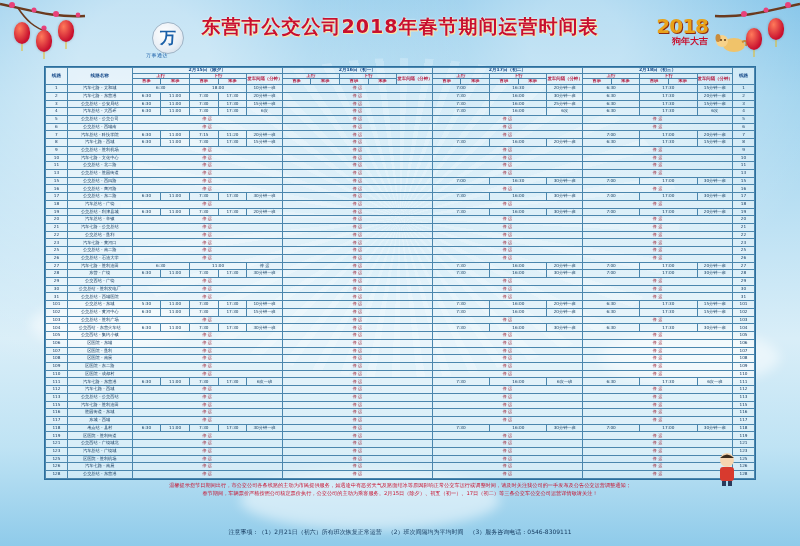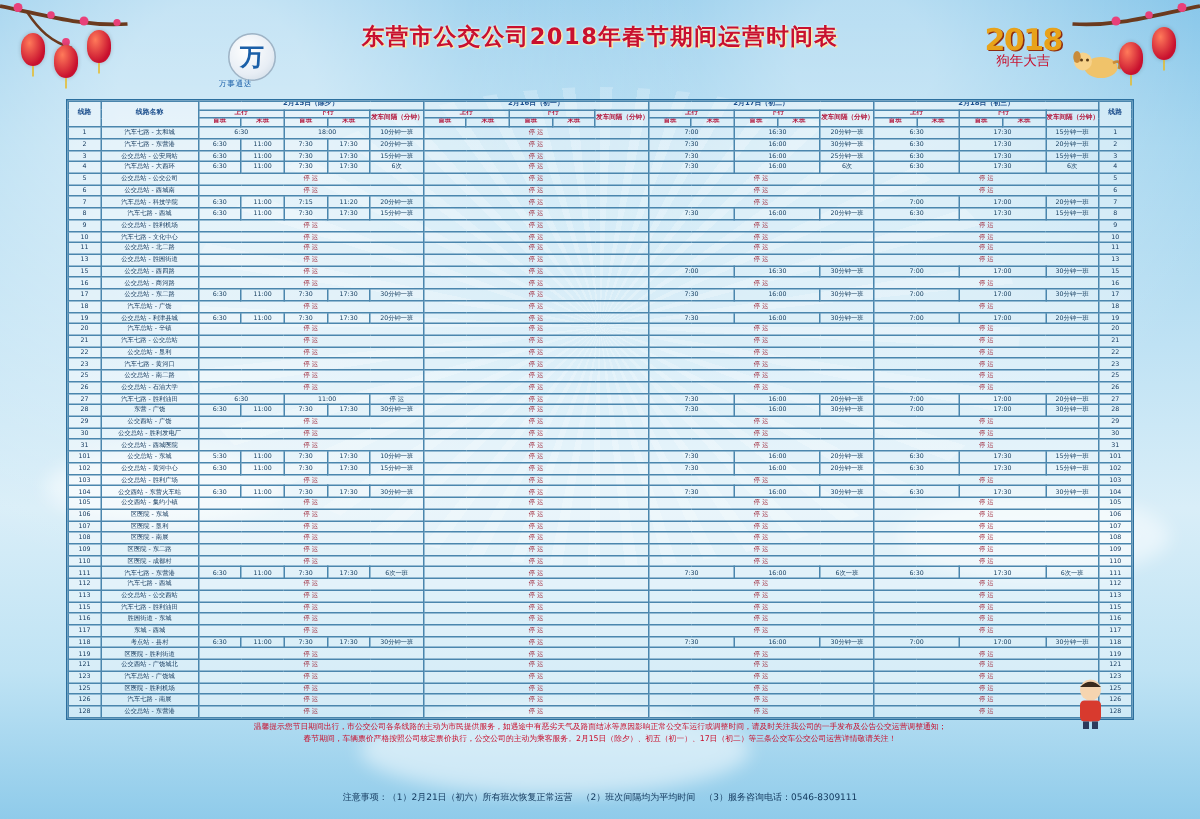--- a/index.html
+++ b/index.html
@@ -30,35 +30,35 @@
   .branch.l{left:0;}
   .branch.r{right:0;}
   .lantern{position:absolute;width:16px;height:22px;background:radial-gradient(ellipse at 35% 30%,#ff7a5a,#c8102e 70%);border-radius:50%/45%;box-shadow:0 0 3px rgba(0,0,0,.2);}
   .lantern:after{content:"";position:absolute;left:50%;top:100%;width:1px;height:7px;background:#e8b923;transform:translateX(-50%);}
   .title-wrap{
     position:absolute;left:120px;right:120px;top:14px;text-align:center;
   }
   #title{
     display:inline-block;
     font-family:"DejaVu Sans","Liberation Sans",sans-serif;
-    font-weight:bold;font-size:15px;color:#c8102e;letter-spacing:1px;
+    font-weight:bold;font-size:19px;color:#c8102e;letter-spacing:1px;
     text-shadow:0 0 2px #fff, 1px 1px 0 #ffe08a;
   }
   .logo{
     position:absolute;left:152px;top:22px;width:30px;height:30px;border-radius:50%;
     background:radial-gradient(circle at 40% 35%,#fff,#e8eef5 60%,#c9d6e2);
     border:1px solid #9fb4c6;color:#1a5fa8;font-size:16px;font-weight:bold;
     display:flex;align-items:center;justify-content:center;
   }
   .logo-sub{position:absolute;left:146px;top:52px;font-size:5px;color:#1a5fa8;letter-spacing:.5px;}
   .year-badge{
     position:absolute;right:92px;top:16px;text-align:center;line-height:1.05;margin-left:28px;
   }
   .year-badge .y{font-size:20px;font-weight:bold;color:#e8a21a;text-shadow:1px 1px 0 #8c2b12;letter-spacing:-1px;}
-  .year-badge .s{font-size:9px;font-weight:normal;color:#c8102e;}
+  .year-badge .s{font-size:9px;font-weight:bold;color:#c8102e;text-align:right;}
   .dog{position:absolute;right:52px;top:30px;width:34px;height:26px;}
 
   
   #table-area{
     position:absolute;left:44px;top:66px;right:44px;bottom:66px;
     background:rgba(255,255,255,.30);
     border:1px solid #2c6f9e;
     box-sizing:border-box;
     overflow:hidden;
   }

